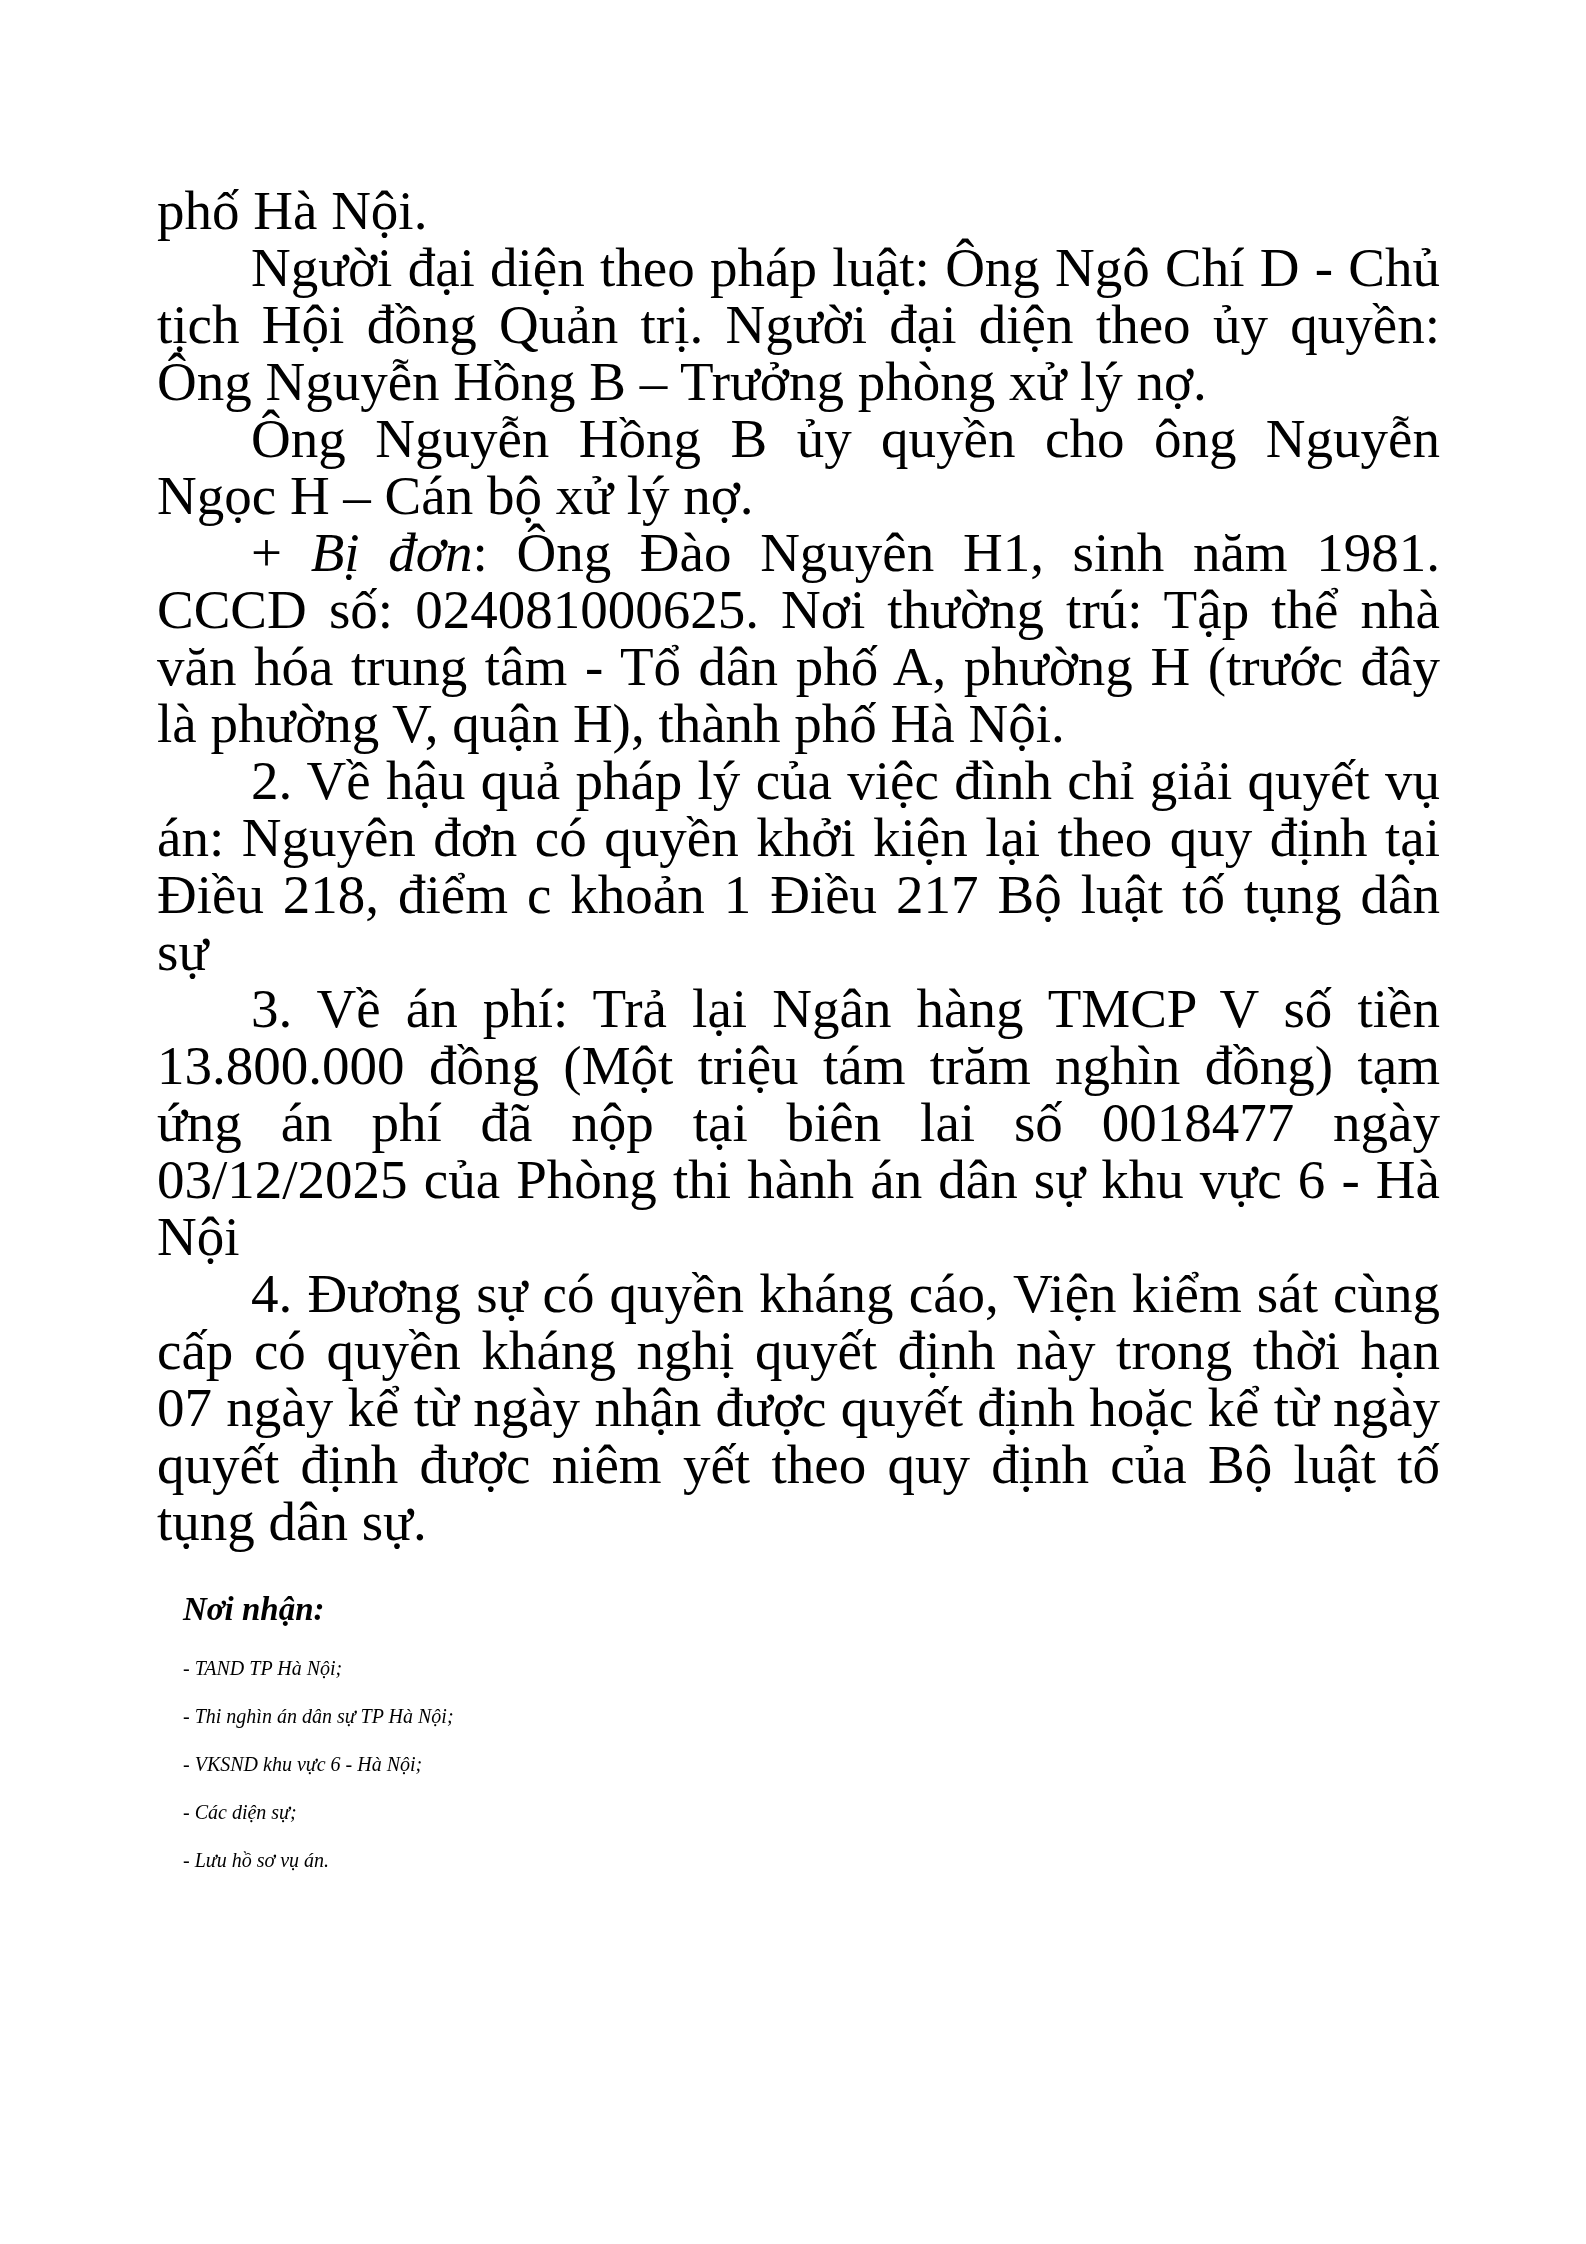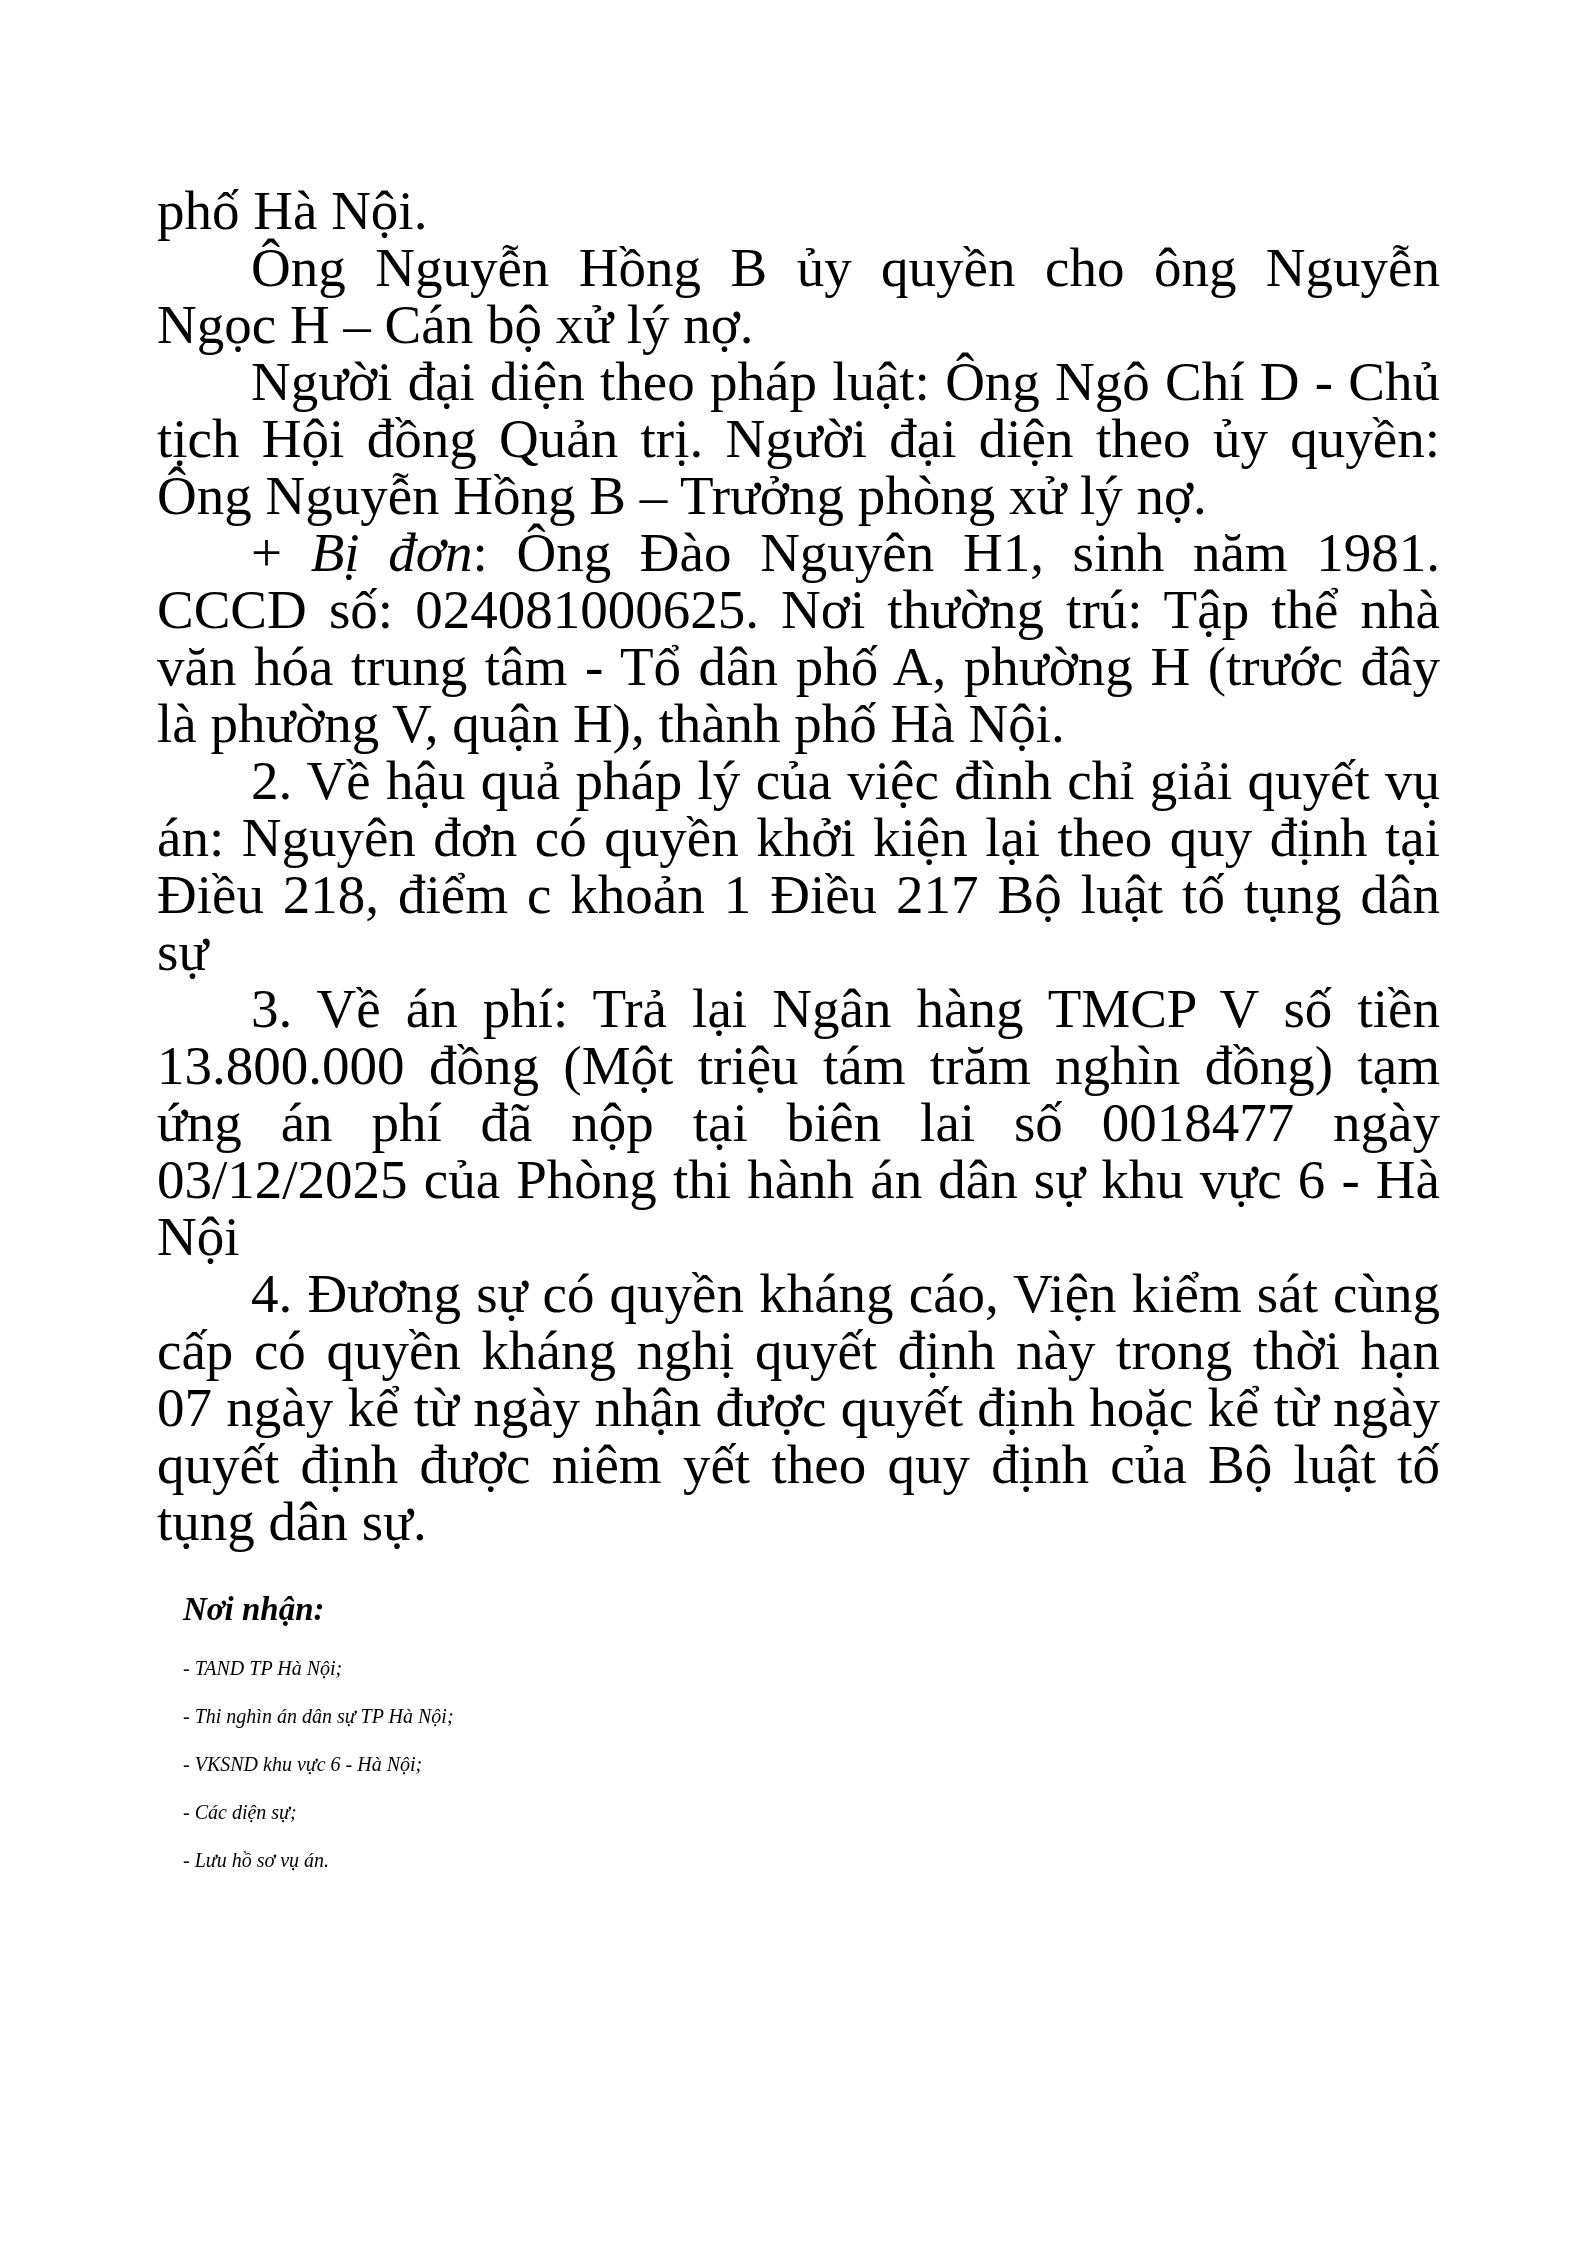--- a/index.html
+++ b/index.html
@@ -87,23 +87,23 @@
   }
 </style>
 </head>
 <body>
 
 <div class="page">
 
   <div class="body-text">
     <p class="noindent">phố Hà Nội.</p>
 
+    <p>Người đại diện theo pháp luật: Ông Ngô Chí D - Chủ tịch Hội đồng Quản trị. Người đại diện theo ủy quyền: Ông Nguyễn Hồng B – Trưởng phòng xử lý nợ.</p>
+
     <p>Ông Nguyễn Hồng B ủy quyền cho ông Nguyễn Ngọc H – Cán bộ xử lý nợ.</p>
-
-    <p>Người đại diện theo pháp luật: Ông Ngô Chí D - Chủ tịch Hội đồng Quản trị. Người đại diện theo ủy quyền: Ông Nguyễn Hồng B – Trưởng phòng xử lý nợ.</p>
 
     <p><span>+ </span><span class="term-bolditalic">Bị đơn</span><span>: Ông Đào Nguyên H1, sinh năm 1981. CCCD số: 024081000625. Nơi thường trú: Tập thể nhà văn hóa trung tâm - Tổ dân phố A, phường H (trước đây là phường V, quận H), thành phố Hà Nội.</span></p>
 
     <p>2. Về hậu quả pháp lý của việc đình chỉ giải quyết vụ án: Nguyên đơn có quyền khởi kiện lại theo quy định tại Điều 218, điểm c khoản 1 Điều 217 Bộ luật tố tụng dân sự</p>
 
     <p>3. Về án phí: Trả lại Ngân hàng TMCP V số tiền 13.800.000 đồng (Một triệu tám trăm nghìn đồng) tạm ứng án phí đã nộp tại biên lai số 0018477 ngày 03/12/2025 của Phòng thi hành án dân sự khu vực 6 - Hà Nội</p>
 
     <p>4. Đương sự có quyền kháng cáo, Viện kiểm sát cùng cấp có quyền kháng nghị quyết định này trong thời hạn 07 ngày kể từ ngày nhận được quyết định hoặc kể từ ngày quyết định được niêm yết theo quy định của Bộ luật tố tụng dân sự.</p>
   </div>
 

